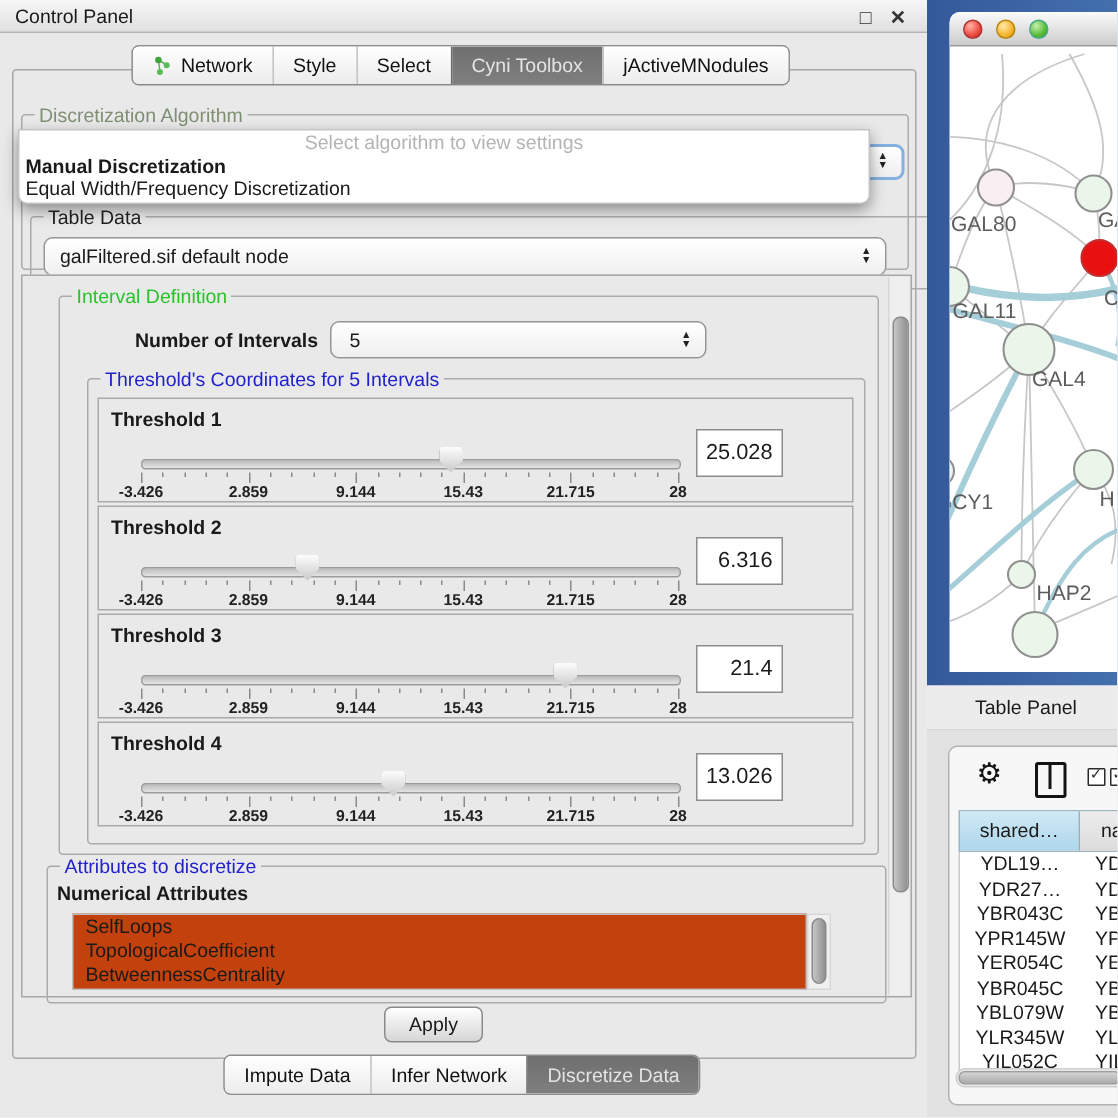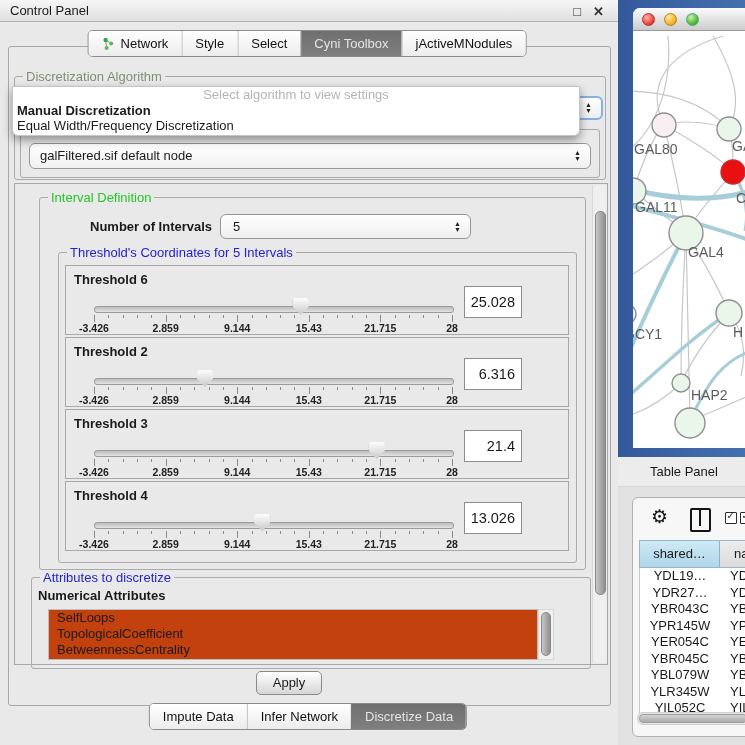--- a/index.html
+++ b/index.html
@@ -29,21 +29,21 @@
   .group{border:1px solid #ababab;border-radius:3px;}
   .group-label{position:absolute;top:-8px;left:8px;background:#e9e9e9;padding:0 3px;font-size:13px;}
 
   #algo-group{left:14px;top:76px;width:590px;height:102px;}
   #algo-group .group-label{color:#7f8f74;}
   #algo-combo{left:10px;top:19px;width:578px;height:24px;border:2px solid #84b1e2;border-radius:6px;
               background:linear-gradient(#ffffff,#eeeeee);box-sizing:border-box;}
   .spin{position:absolute;right:9px;top:50%;transform:translateY(-50%);display:flex;flex-direction:column;
         line-height:6px;font-size:7px;color:#222;}
 
-  #table-data-group{left:20px;top:129px;width:578px;height:47px;}
+  #table-data-group{left:20px;top:144px;width:578px;height:47px;padding-left:28px;}
   #table-data-group .group-label{color:#222;}
   #table-data-combo{left:8px;top:13px;width:562px;height:26px;border:1px solid #979797;border-radius:6px;
                     background:linear-gradient(#ffffff,#f0f0f0);box-sizing:border-box;line-height:24px;padding-left:10px;}
 
   #algo-popup{left:12px;top:86px;width:566px;height:48px;background:#fff;border:1px solid #c5c5c5;
               border-radius:0 0 6px 6px;box-shadow:0 4px 10px rgba(0,0,0,.4);z-index:20;}
   #algo-popup .prompt{text-align:center;color:#b4b4b4;height:16px;line-height:16px;}
   #algo-popup .opt{height:15px;line-height:15px;padding-left:4px;}
   #algo-popup .opt.hl{font-weight:bold;}
 
@@ -204,21 +204,21 @@
           <span class="spin">
               <span>▲</span>
               <span>▼</span>
             </span>
         </div>
 
         <div class="abs group" id="thr-group">
           <span class="group-label">Threshold's Coordinates for 5 Intervals</span>
           <div id="thr-list">
               <div class="thr-box" style="top: 12px;">
-                <div class="tlabel">Threshold 6</div>
+                <div class="tlabel">Threshold 1</div>
                 <div class="thr-track"></div>
                 <div class="thr-thumb" style="left: 226.637px;"></div>
                 <div class="thr-ticks">
                   <i style="left: 0px; height: 7px;"></i>
                   <i style="left: 14.32px; height: 3px;"></i>
                   <i style="left: 28.64px; height: 3px;"></i>
                   <i style="left: 42.96px; height: 3px;"></i>
                   <i style="left: 57.28px; height: 3px;"></i>
                   <i style="left: 71.6px; height: 7px;"></i>
                   <i style="left: 85.92px; height: 3px;"></i>

